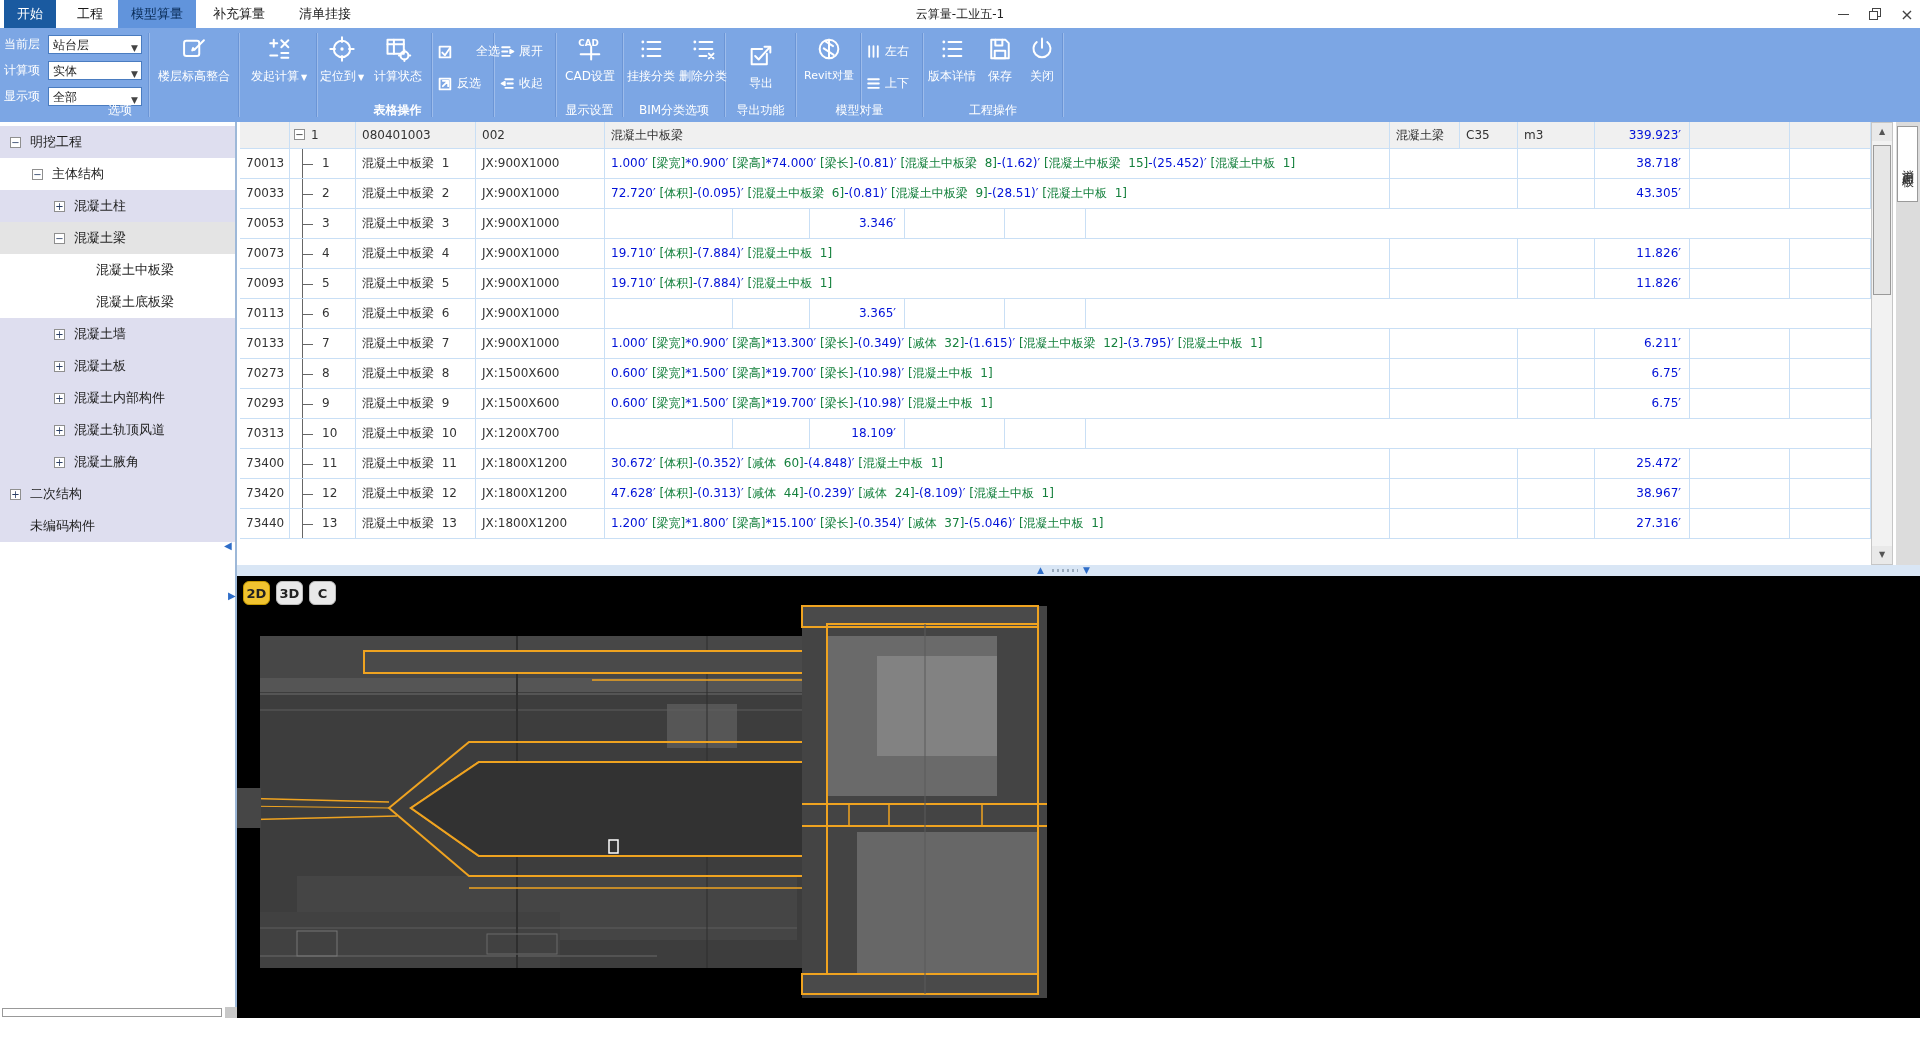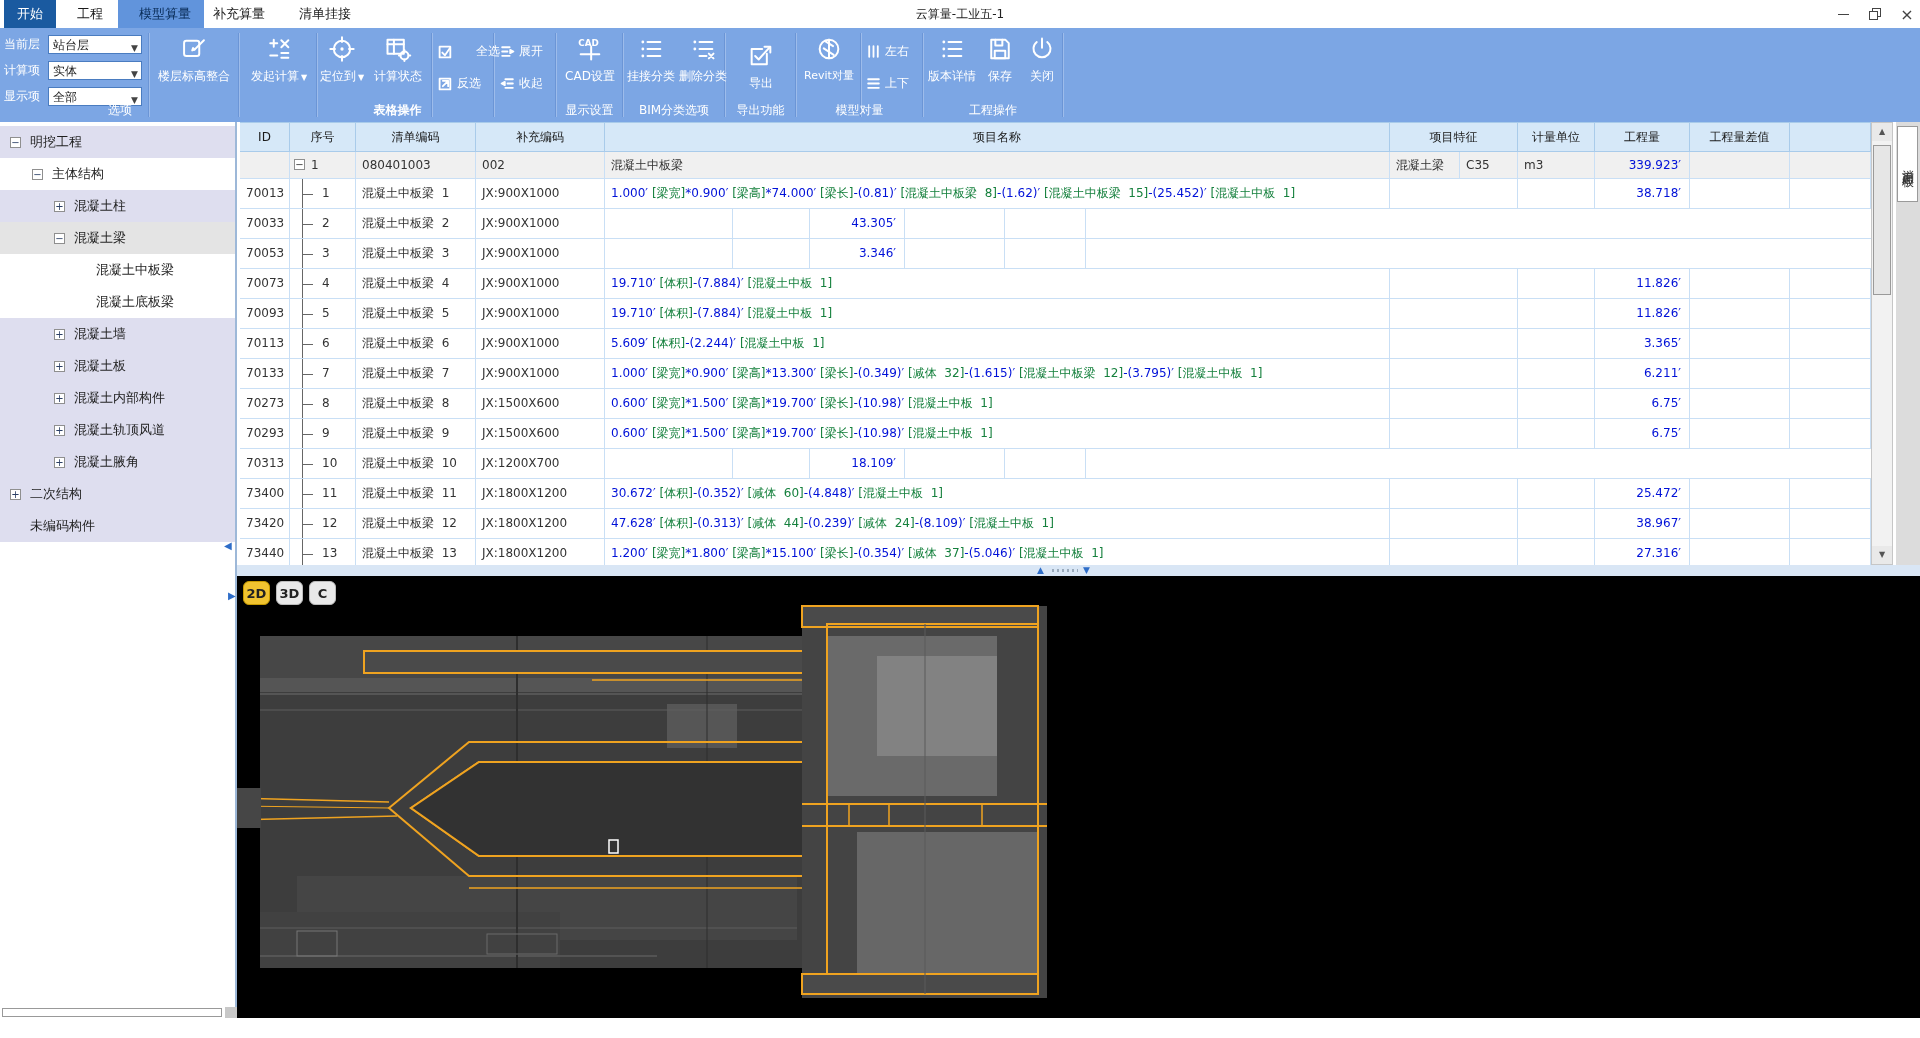--- a/index.html
+++ b/index.html
@@ -87,21 +87,21 @@
 </style>
 </head>
 <body>
 
 <div class="app">
 
   <div class="titlebar">
     <div class="win-title">云算量-工业五-1</div>
     <div class="tab tab-file" style="left:4px;width:52px;">开始</div>
     <div class="tab" style="left:62px;width:56px;">工程</div>
-    <div class="tab tab-active" style="left:118px;width:78px;padding-left:8px;">模型算量</div>
+    <div class="tab tab-active" style="left:118px;width:78px;">模型算量</div>
     <div class="tab" style="left:202px;width:74px;">补充算量</div>
     <div class="tab" style="left:288px;width:74px;">清单挂接</div>
     <div class="win-controls">
       <div class="wc">
           <div style="width:11px;height:1px;background:#444;"></div>
         </div>
       <div class="wc">
         <svg width="13" height="13">
             <rect x="3.5" y="0.5" width="8" height="8" fill="#fff" stroke="#444"></rect>
             <rect x="0.5" y="3.5" width="8" height="8" fill="#fff" stroke="#444"></rect>
@@ -373,32 +373,20 @@
           <span class="tlabel" style="left: 30px;">未编码构件</span>
         </div>
       </div>
     <div class="side-arrow" style="left:224px;top:418px;">◀</div>
     <div class="side-hscroll"></div>
     <div class="side-hthumb"></div>
   </div>
 
   <div class="table-wrap">
     <div id="tbl">
-        <div class="thead">
-          <div class="th" style="width: 50px;">ID</div>
-          <div class="th" style="width: 66px;">序号</div>
-          <div class="th" style="width: 120px;">清单编码</div>
-          <div class="th" style="width: 129px;">补充编码</div>
-          <div class="th" style="width: 785px;">项目名称</div>
-          <div class="th" style="width: 128px;">项目特征</div>
-          <div class="th" style="width: 77px;">计量单位</div>
-          <div class="th" style="width: 95px;">工程量</div>
-          <div class="th" style="width: 100px;">工程量差值</div>
-          <div class="th" style="width: 81px;"></div>
-        </div>
         <div class="trow2 grow">
           <div class="td" style="width:50px"></div>
           <div class="td seqcell" style="width:66px"><span class="gbox">−</span>1</div>
           <div class="td" style="width:120px">080401003</div>
           <div class="td" style="width:129px">002</div>
           <div class="td" style="width:785px">混凝土中板梁</div>
           <div class="td" style="width:70px">混凝土梁</div>
           <div class="td" style="width:58px">C35</div>
           <div class="td" style="width:77px">m3</div>
           <div class="td qty" style="width:95px">339.923′</div>
@@ -415,20 +403,21 @@
           <div class="td" style="width:77px"></div>
           <div class="td qty" style="width:95px">38.718′</div>
           <div class="td" style="width:100px"></div>
           <div class="td" style="width:81px"></div>
         </div>
         <div class="trow2">
           <div class="td" style="width:50px">70033</div>
           <div class="td seqcell" style="width:66px"><span class="vln"></span><span class="hln"></span><span class="seqnum">2</span></div>
           <div class="td" style="width:120px">混凝土中板梁  2</div>
           <div class="td" style="width:129px">JX:900X1000</div>
+          <div class="td" style="width:785px"><span class="num">72.720′ </span><span class="ref">[体积]</span><span class="num">-(0.095)′ </span><span class="ref">[混凝土中板梁  6]</span><span class="num">-(0.81)′ </span><span class="ref">[混凝土中板梁  9]</span><span class="num">-(28.51)′ </span><span class="ref">[混凝土中板  1]</span><span class="num"></span></div>
           <div class="td" style="width:128px"></div>
           <div class="td" style="width:77px"></div>
           <div class="td qty" style="width:95px">43.305′</div>
           <div class="td" style="width:100px"></div>
           <div class="td" style="width:81px"></div>
         </div>
         <div class="trow2">
           <div class="td" style="width:50px">70053</div>
           <div class="td seqcell" style="width:66px"><span class="vln"></span><span class="hln"></span><span class="seqnum">3</span></div>
           <div class="td" style="width:120px">混凝土中板梁  3</div>
@@ -461,21 +450,20 @@
           <div class="td" style="width:77px"></div>
           <div class="td qty" style="width:95px">11.826′</div>
           <div class="td" style="width:100px"></div>
           <div class="td" style="width:81px"></div>
         </div>
         <div class="trow2">
           <div class="td" style="width:50px">70113</div>
           <div class="td seqcell" style="width:66px"><span class="vln"></span><span class="hln"></span><span class="seqnum">6</span></div>
           <div class="td" style="width:120px">混凝土中板梁  6</div>
           <div class="td" style="width:129px">JX:900X1000</div>
-          <div class="td" style="width:785px"><span class="num">5.609′ </span><span class="ref">[体积]</span><span class="num">-(2.244)′ </span><span class="ref">[混凝土中板  1]</span><span class="num"></span></div>
           <div class="td" style="width:128px"></div>
           <div class="td" style="width:77px"></div>
           <div class="td qty" style="width:95px">3.365′</div>
           <div class="td" style="width:100px"></div>
           <div class="td" style="width:81px"></div>
         </div>
         <div class="trow2">
           <div class="td" style="width:50px">70133</div>
           <div class="td seqcell" style="width:66px"><span class="vln"></span><span class="hln"></span><span class="seqnum">7</span></div>
           <div class="td" style="width:120px">混凝土中板梁  7</div>

